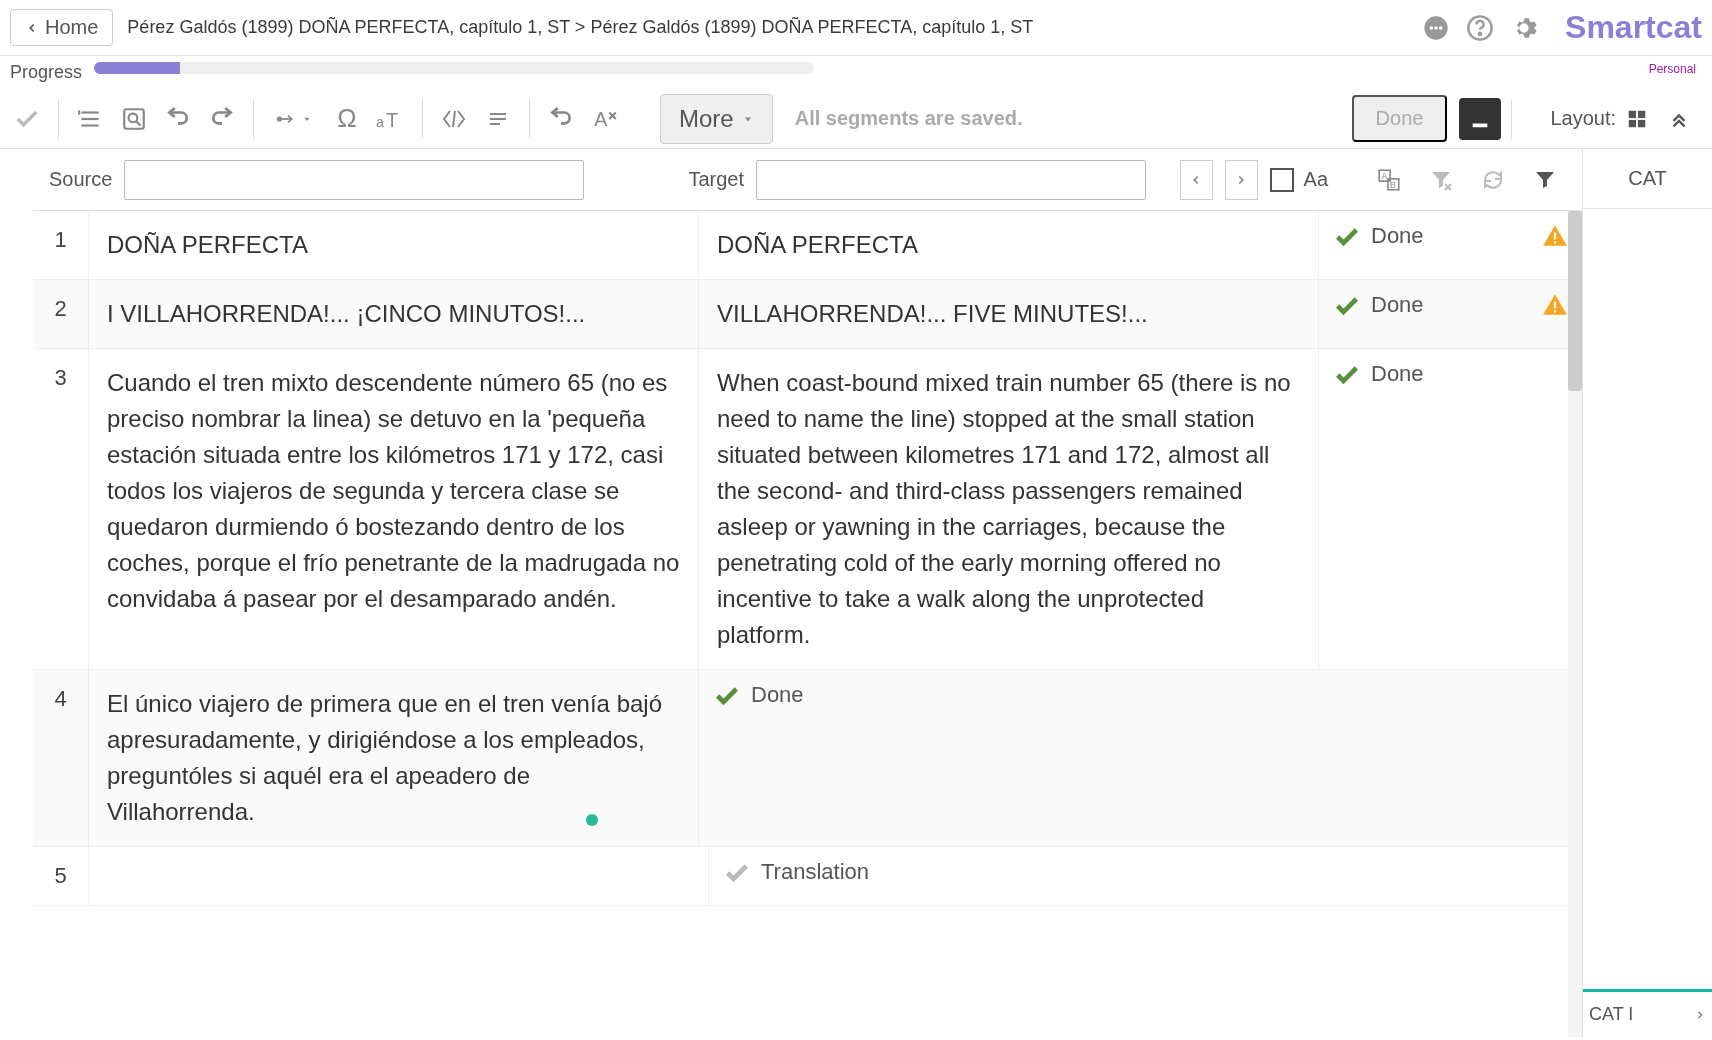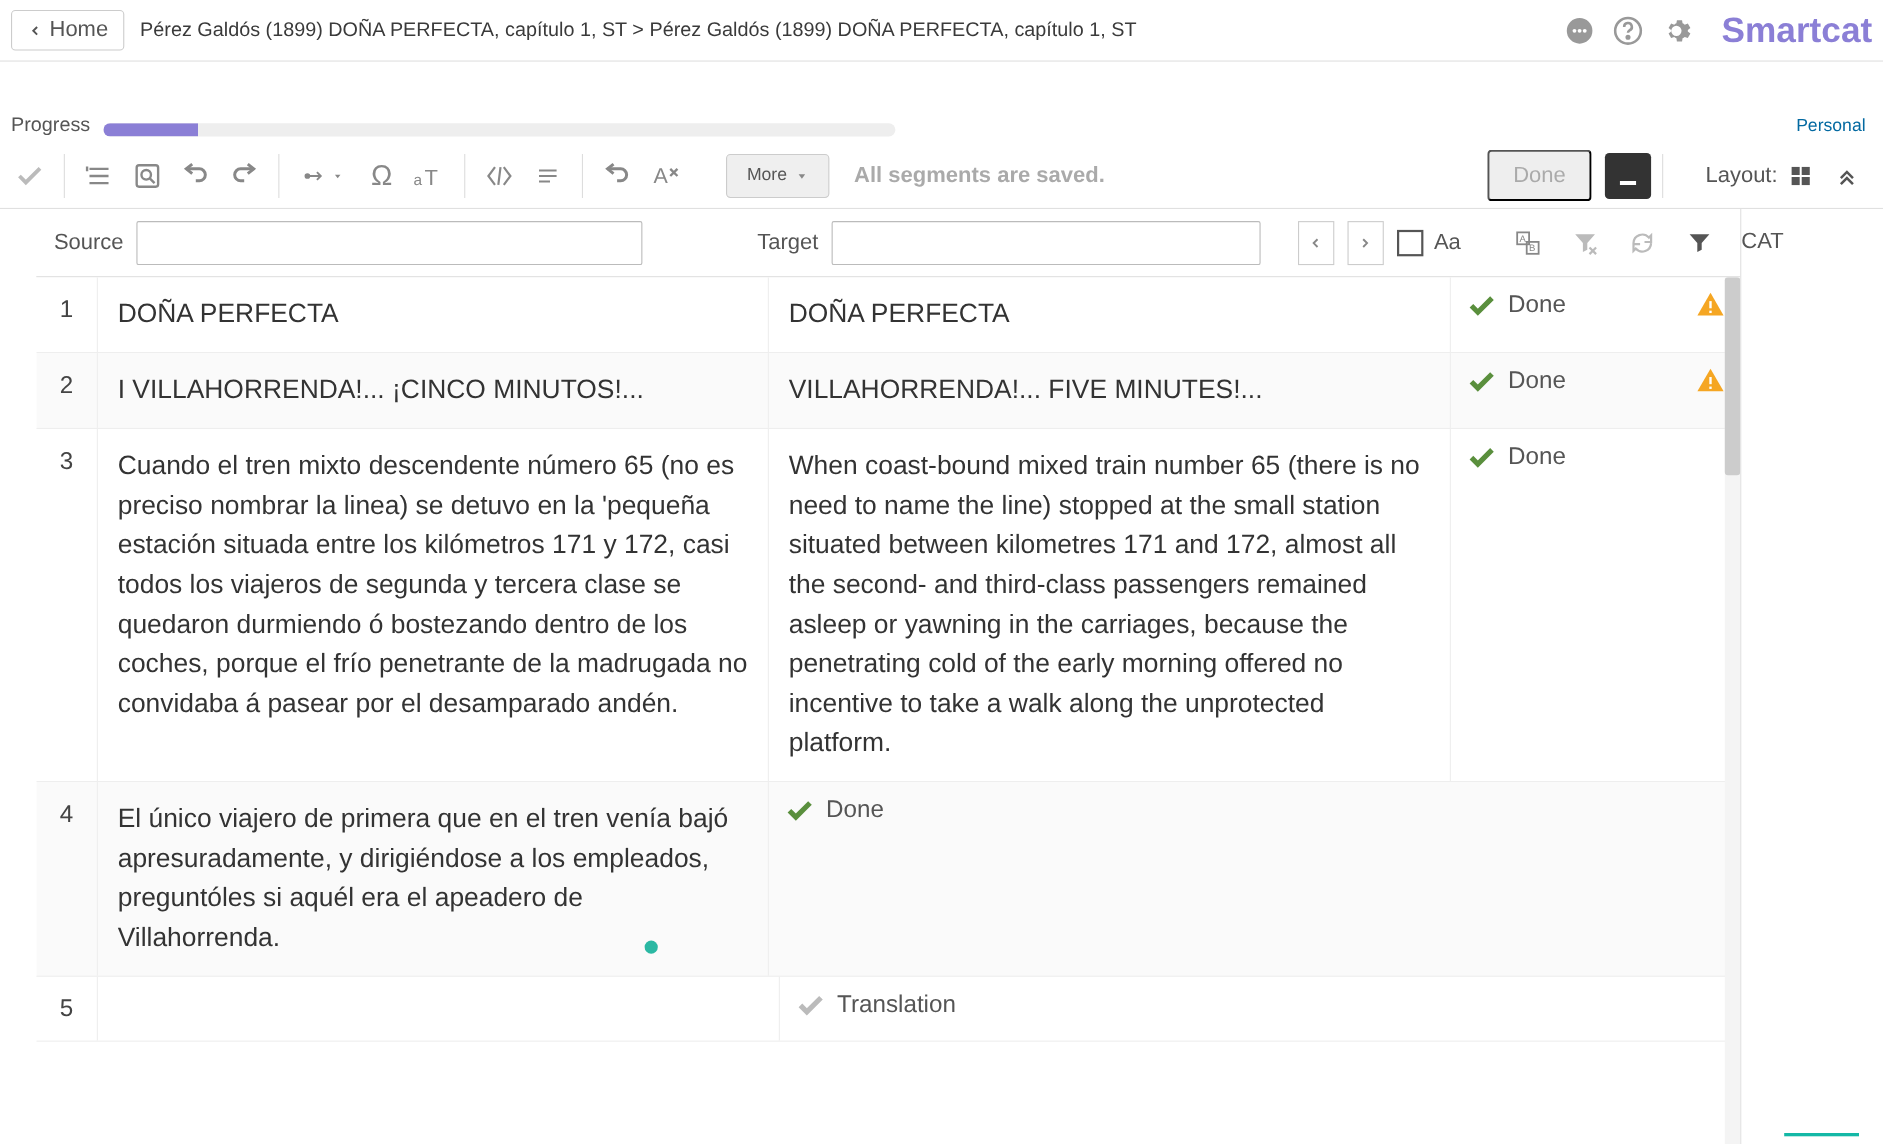--- a/index.html
+++ b/index.html
@@ -7,41 +7,41 @@
   
   
   .header { display: flex; align-items: center; height: 56px; padding: 0 10px; border-bottom: 1px solid #e0e0e0; }
   .home-btn { display: flex; align-items: center; gap: 6px; border: 1px solid #ccc; border-radius: 4px; padding: 6px 14px; font-size: 20px; color: #555; background: #fff; cursor: pointer; }
   .breadcrumb { margin-left: 14px; font-size: 18px; color: #3a3a3a; flex: 1; white-space: nowrap; overflow: hidden; text-overflow: ellipsis; }
   .header-icons { display: flex; align-items: center; gap: 14px; margin-left: auto; }
   .header-icon { width: 30px; height: 30px; display: flex; align-items: center; justify-content: center; color: #999; cursor: pointer; }
   .logo { font-size: 32px; font-weight: bold; color: #8b7fd6; margin-left: 12px; }
   
   
-  .progress-row { display: flex; align-items: flex-end; padding: 6px 10px; gap: 12px; }
+  .progress-row { display: flex; align-items: flex-start; padding: 6px 10px; gap: 12px; }
   .progress-label { font-size: 18px; color: #555; }
   .progress-track { flex: 0 0 720px; height: 12px; background: #eee; border-radius: 6px; overflow: hidden; }
   .progress-fill { height: 100%; background: #8b7fd6; }
-  .personal { margin-left: auto; font-size: 16px; color: #0369a1; padding-right: 6px; margin-top: 44px; }
+  .personal { margin-left: auto; font-size: 12px; color: #a21caf; padding-right: 6px; }
   
   
   .toolbar { display: flex; align-items: center; height: 60px; border-bottom: 1px solid #e0e0e0; padding: 0 6px; gap: 2px; }
   .tb-btn { width: 42px; height: 42px; display: flex; align-items: center; justify-content: center; color: #888; cursor: pointer; border-radius: 4px; }
   .tb-sep { width: 1px; height: 40px; background: #ddd; margin: 0 8px; }
-  .more-btn { display: flex; align-items: center; gap: 8px; border: 1px solid #ccc; border-radius: 4px; padding: 10px 18px; font-size: 16px; color: #555; cursor: pointer; }
+  .more-btn { display: flex; align-items: center; gap: 8px; border: 1px solid #ccc; border-radius: 4px; padding: 10px 18px; font-size: 24px; color: #555; cursor: pointer; }
   .save-status { margin-left: 20px; font-size: 20px; color: #aaa; font-weight: bold; }
   .done-btn { margin-left: auto; background: #eee; color: #aaa; border-radius: 4px; padding: 10px 22px; font-size: 20px; cursor: pointer; }
   .download-btn { width: 42px; height: 42px; display: flex; align-items: center; justify-content: center; background: #333; color: #fff; border-radius: 4px; margin-left: 10px; cursor: pointer; }
   .right-tools { display: flex; align-items: center; margin-left: 28px; gap: 0; padding-right: 6px; }
   .layout-label { font-size: 20px; color: #555; }
   
   
   .main { display: flex; height: calc(1040px - 56px - 36px - 60px); }
   .editor { flex: 1; display: flex; flex-direction: column; min-width: 0; margin-left: 33px; }
-  .side-panel { width: 130px; border-left: 1px solid #e0e0e0; display: flex; flex-direction: row; }
+  .side-panel { width: 130px; border-left: 1px solid #e0e0e0; display: flex; flex-direction: column; }
   .side-tab { padding: 18px 0; text-align: center; font-size: 20px; color: #555; border-bottom: 1px solid #e0e0e0; }
   .side-bottom { margin-top: auto; border-top: 3px solid #14b8a6; padding: 12px 6px; display: flex; align-items: center; justify-content: space-between; font-size: 18px; color: #555; }
   
   
   .filter-row { display: flex; align-items: center; height: 62px; border-bottom: 1px solid #e0e0e0; gap: 12px; padding: 0 16px; }
   .filter-label { font-size: 20px; color: #555; }
   .filter-input { border: 1px solid #bbb; height: 40px; border-radius: 2px; padding: 0 8px; font-size: 18px; }
   .filter-source { flex: 0 0 460px; }
   .filter-target { flex: 0 0 390px; }
   .nav-btn { width: 40px; height: 40px; border: 1px solid #ccc; display: flex; align-items: center; justify-content: center; color: #888; cursor: pointer; }

